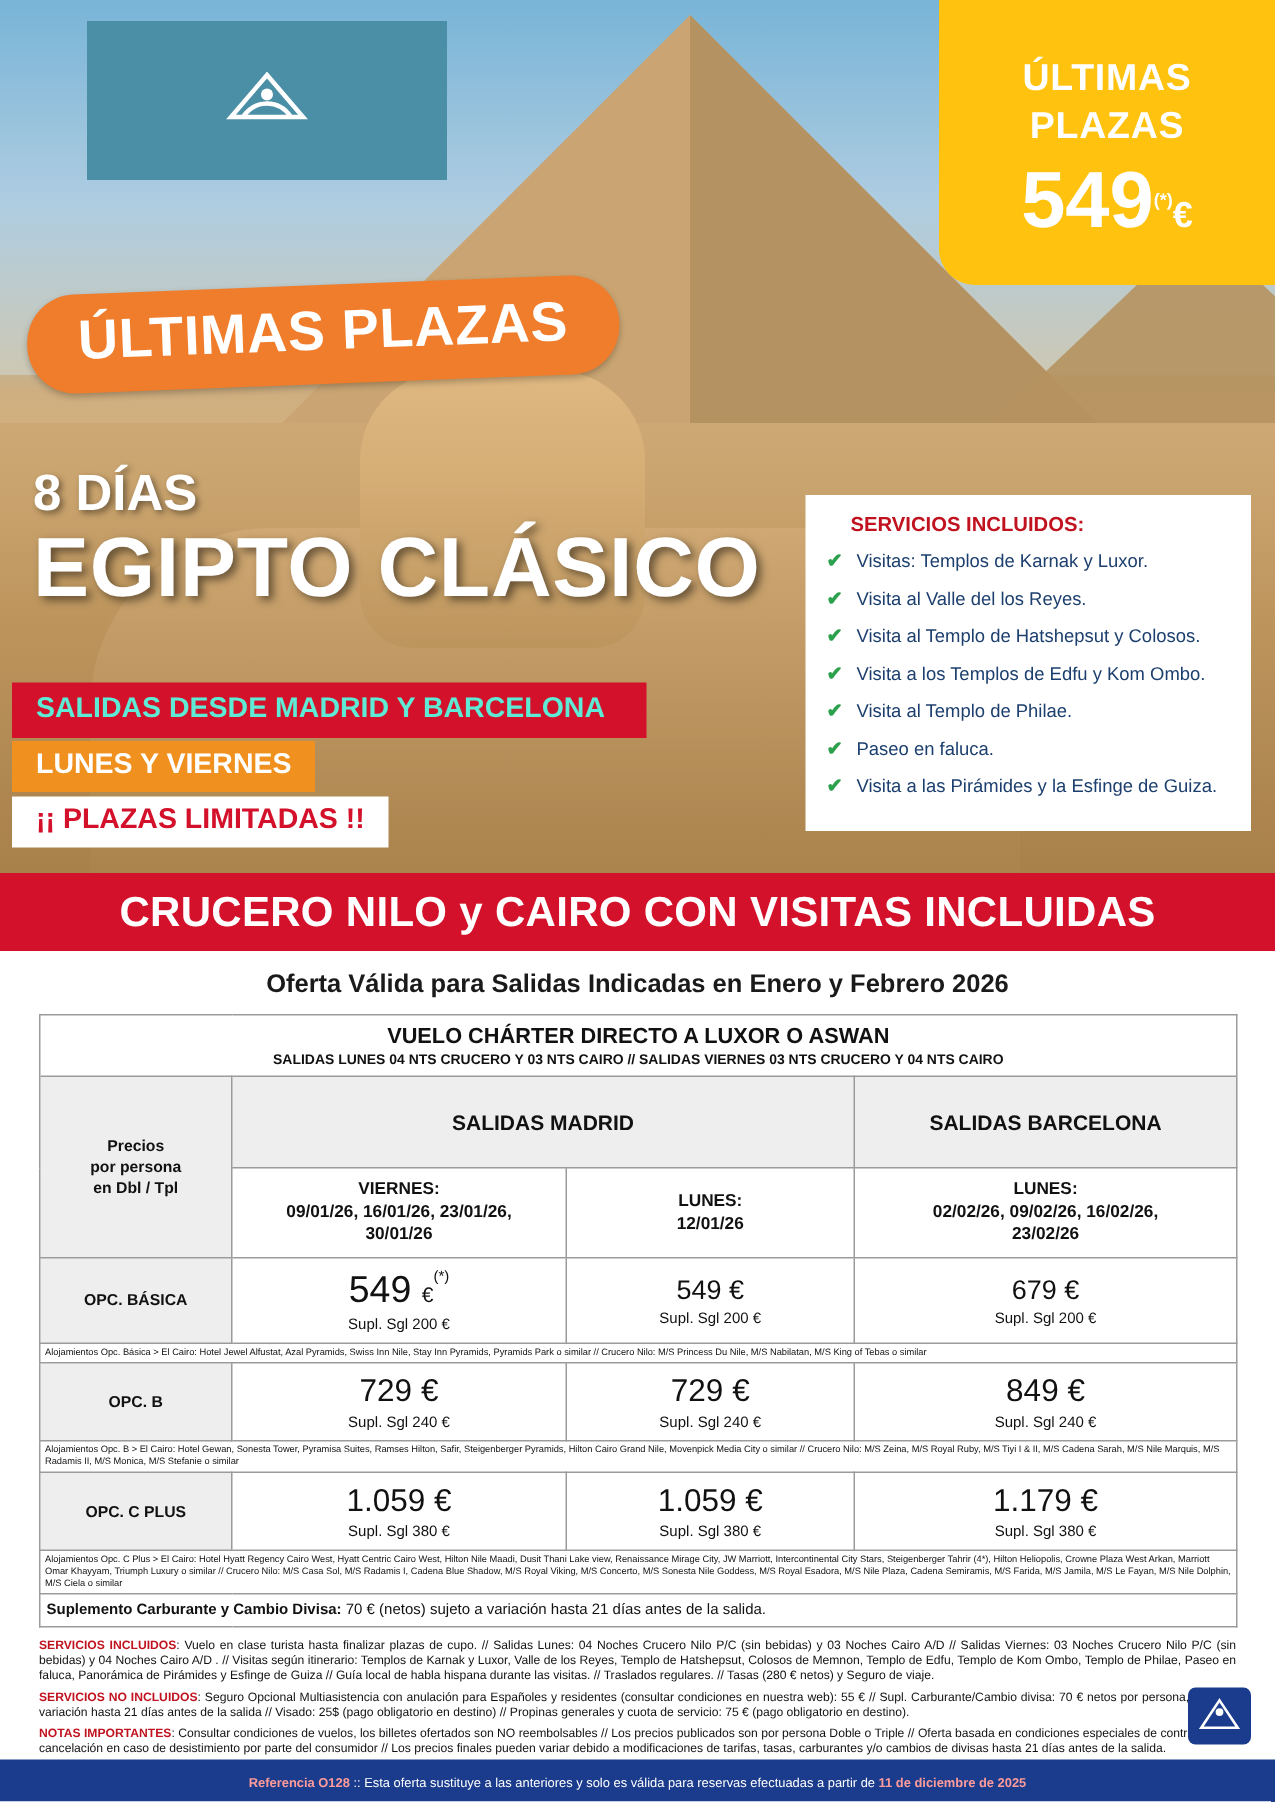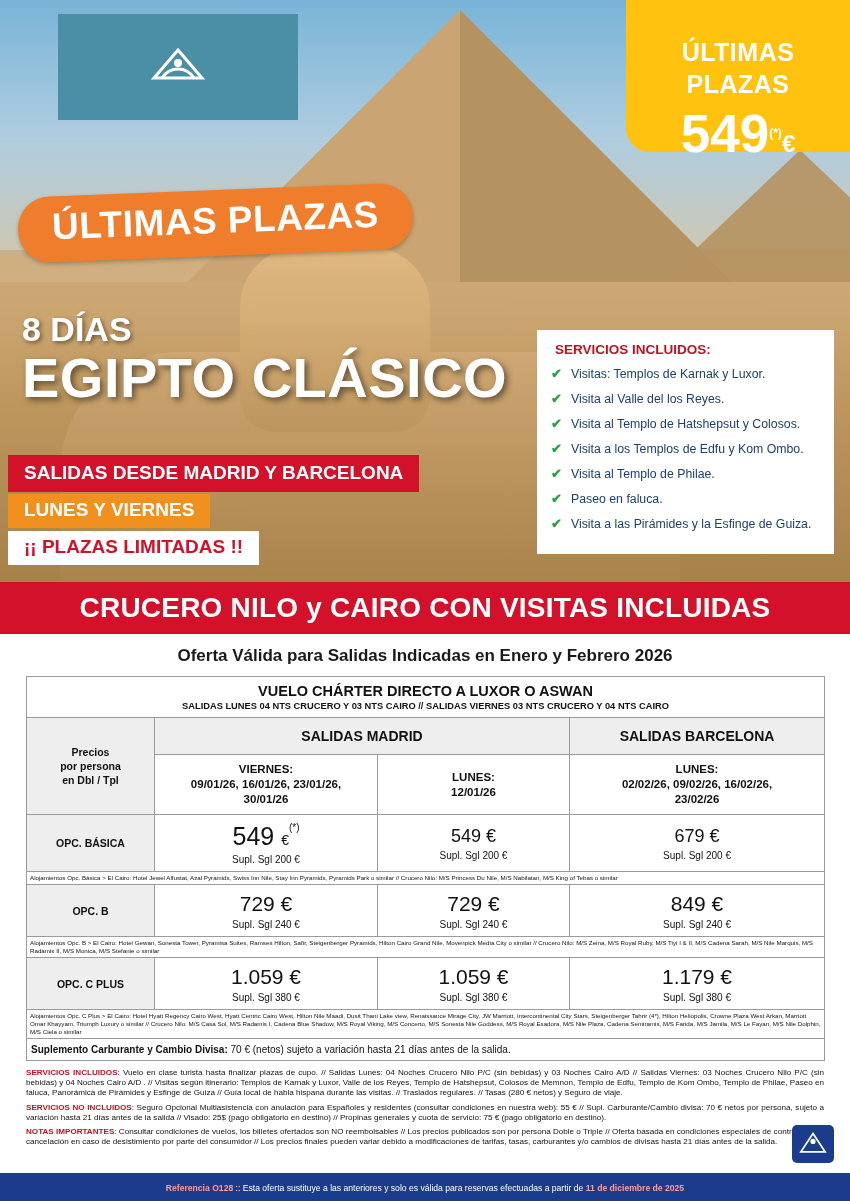--- a/index.html
+++ b/index.html
@@ -85,21 +85,21 @@
     color: #fff;
   }
   .logo-mark { width: 60px; height: 36px; margin-bottom: 2px; }
   .logo-text {
     font-size: 25px; font-weight: bold; letter-spacing: 1.5px; color: #ffffff;
   }
 
   
   .price-flag {
     position: absolute; right: 0; top: 0;
-    width: 224px; height: 152px;
+    width: 224px; height: 190px;
     background: #ffc20e;
     border-bottom-left-radius: 24px;
     border-bottom-right-radius: 0;
     text-align: center;
     color: #ffffff;
     padding-top: 36px;
   }
   .price-flag .pf-l1, .price-flag .pf-l2 {
     font-size: 25px; font-weight: bold; letter-spacing: .5px; line-height: 32px;
   }
@@ -129,23 +129,23 @@
   }
   .title-main {
     position: absolute; left: 22px; top: 345px;
     color: #ffffff; font-size: 56px; font-weight: bold;
     text-shadow: 3px 3px 6px rgba(0,0,0,.5);
     letter-spacing: .5px;
   }
 
   .banner-red {
     position: absolute; left: 8px; top: 455px;
-    background: #d4112a; color: #ffffff;
+    background: #d4112a; color: #5eead4;
     font-size: 19px; font-weight: bold;
-    padding: 7px 16px 8px 16px;
+    padding: 7px 28px 8px 16px;
   }
   .banner-orange {
     position: absolute; left: 8px; top: 494px;
     background: #f0901f; color: #ffffff;
     font-size: 19px; font-weight: bold;
     padding: 5px 16px 7px 16px;
   }
   .banner-white {
     position: absolute; left: 8px; top: 531px;
     background: #ffffff; color: #d4112a;
@@ -154,21 +154,21 @@
   }
 
   
   .services {
     position: absolute; right: 16px; top: 330px;
     width: 297px;
     background: #ffffff;
     padding: 12px 12px 12px 14px;
   }
   .services h3 {
-    margin: 0 0 10px 4px; font-size: 13.5px; color: #c1121f; font-weight: bold;
+    margin: 0 0 10px 16px; font-size: 13.5px; color: #c1121f; font-weight: bold;
   }
   .services ul { list-style: none; margin: 0; padding: 0; }
   .services li {
     font-size: 12.3px; color: #1c3f6e; margin-bottom: 11px;
     padding-left: 20px; position: relative; line-height: 14px;
   }
   .check {
     position: absolute; left: 0; top: 0px; color: #2ba14d; font-size: 13px; font-weight: bold;
   }
 
@@ -194,21 +194,21 @@
   }
   .hdr-sub {
     text-align: center; font-size: 9.3px; font-weight: bold; padding: 0 0 5px 0; color: #111;
   }
   .col-label {
     width: 128px; text-align: center; font-size: 10.5px; font-weight: bold;
     color: #111; background: #eeeeee; line-height: 14px; padding: 6px 2px;
   }
   .city-head {
     text-align: center; font-size: 14px; font-weight: bold; background: #eeeeee;
-    padding: 10px 0; color: #111;
+    padding: 22px 0; color: #111;
   }
   .date-cell {
     text-align: center; font-size: 11.5px; font-weight: bold; padding: 7px 4px; color: #111;
     line-height: 15px; background: #ffffff;
   }
   .opt-name {
     text-align: center; font-size: 10.5px; font-weight: bold; background: #eeeeee; color: #111;
   }
   .price-cell { text-align: center; padding: 7px 2px 6px 2px; background: #ffffff; }
   .price-big { font-size: 25px; font-weight: normal; color: #111; }

